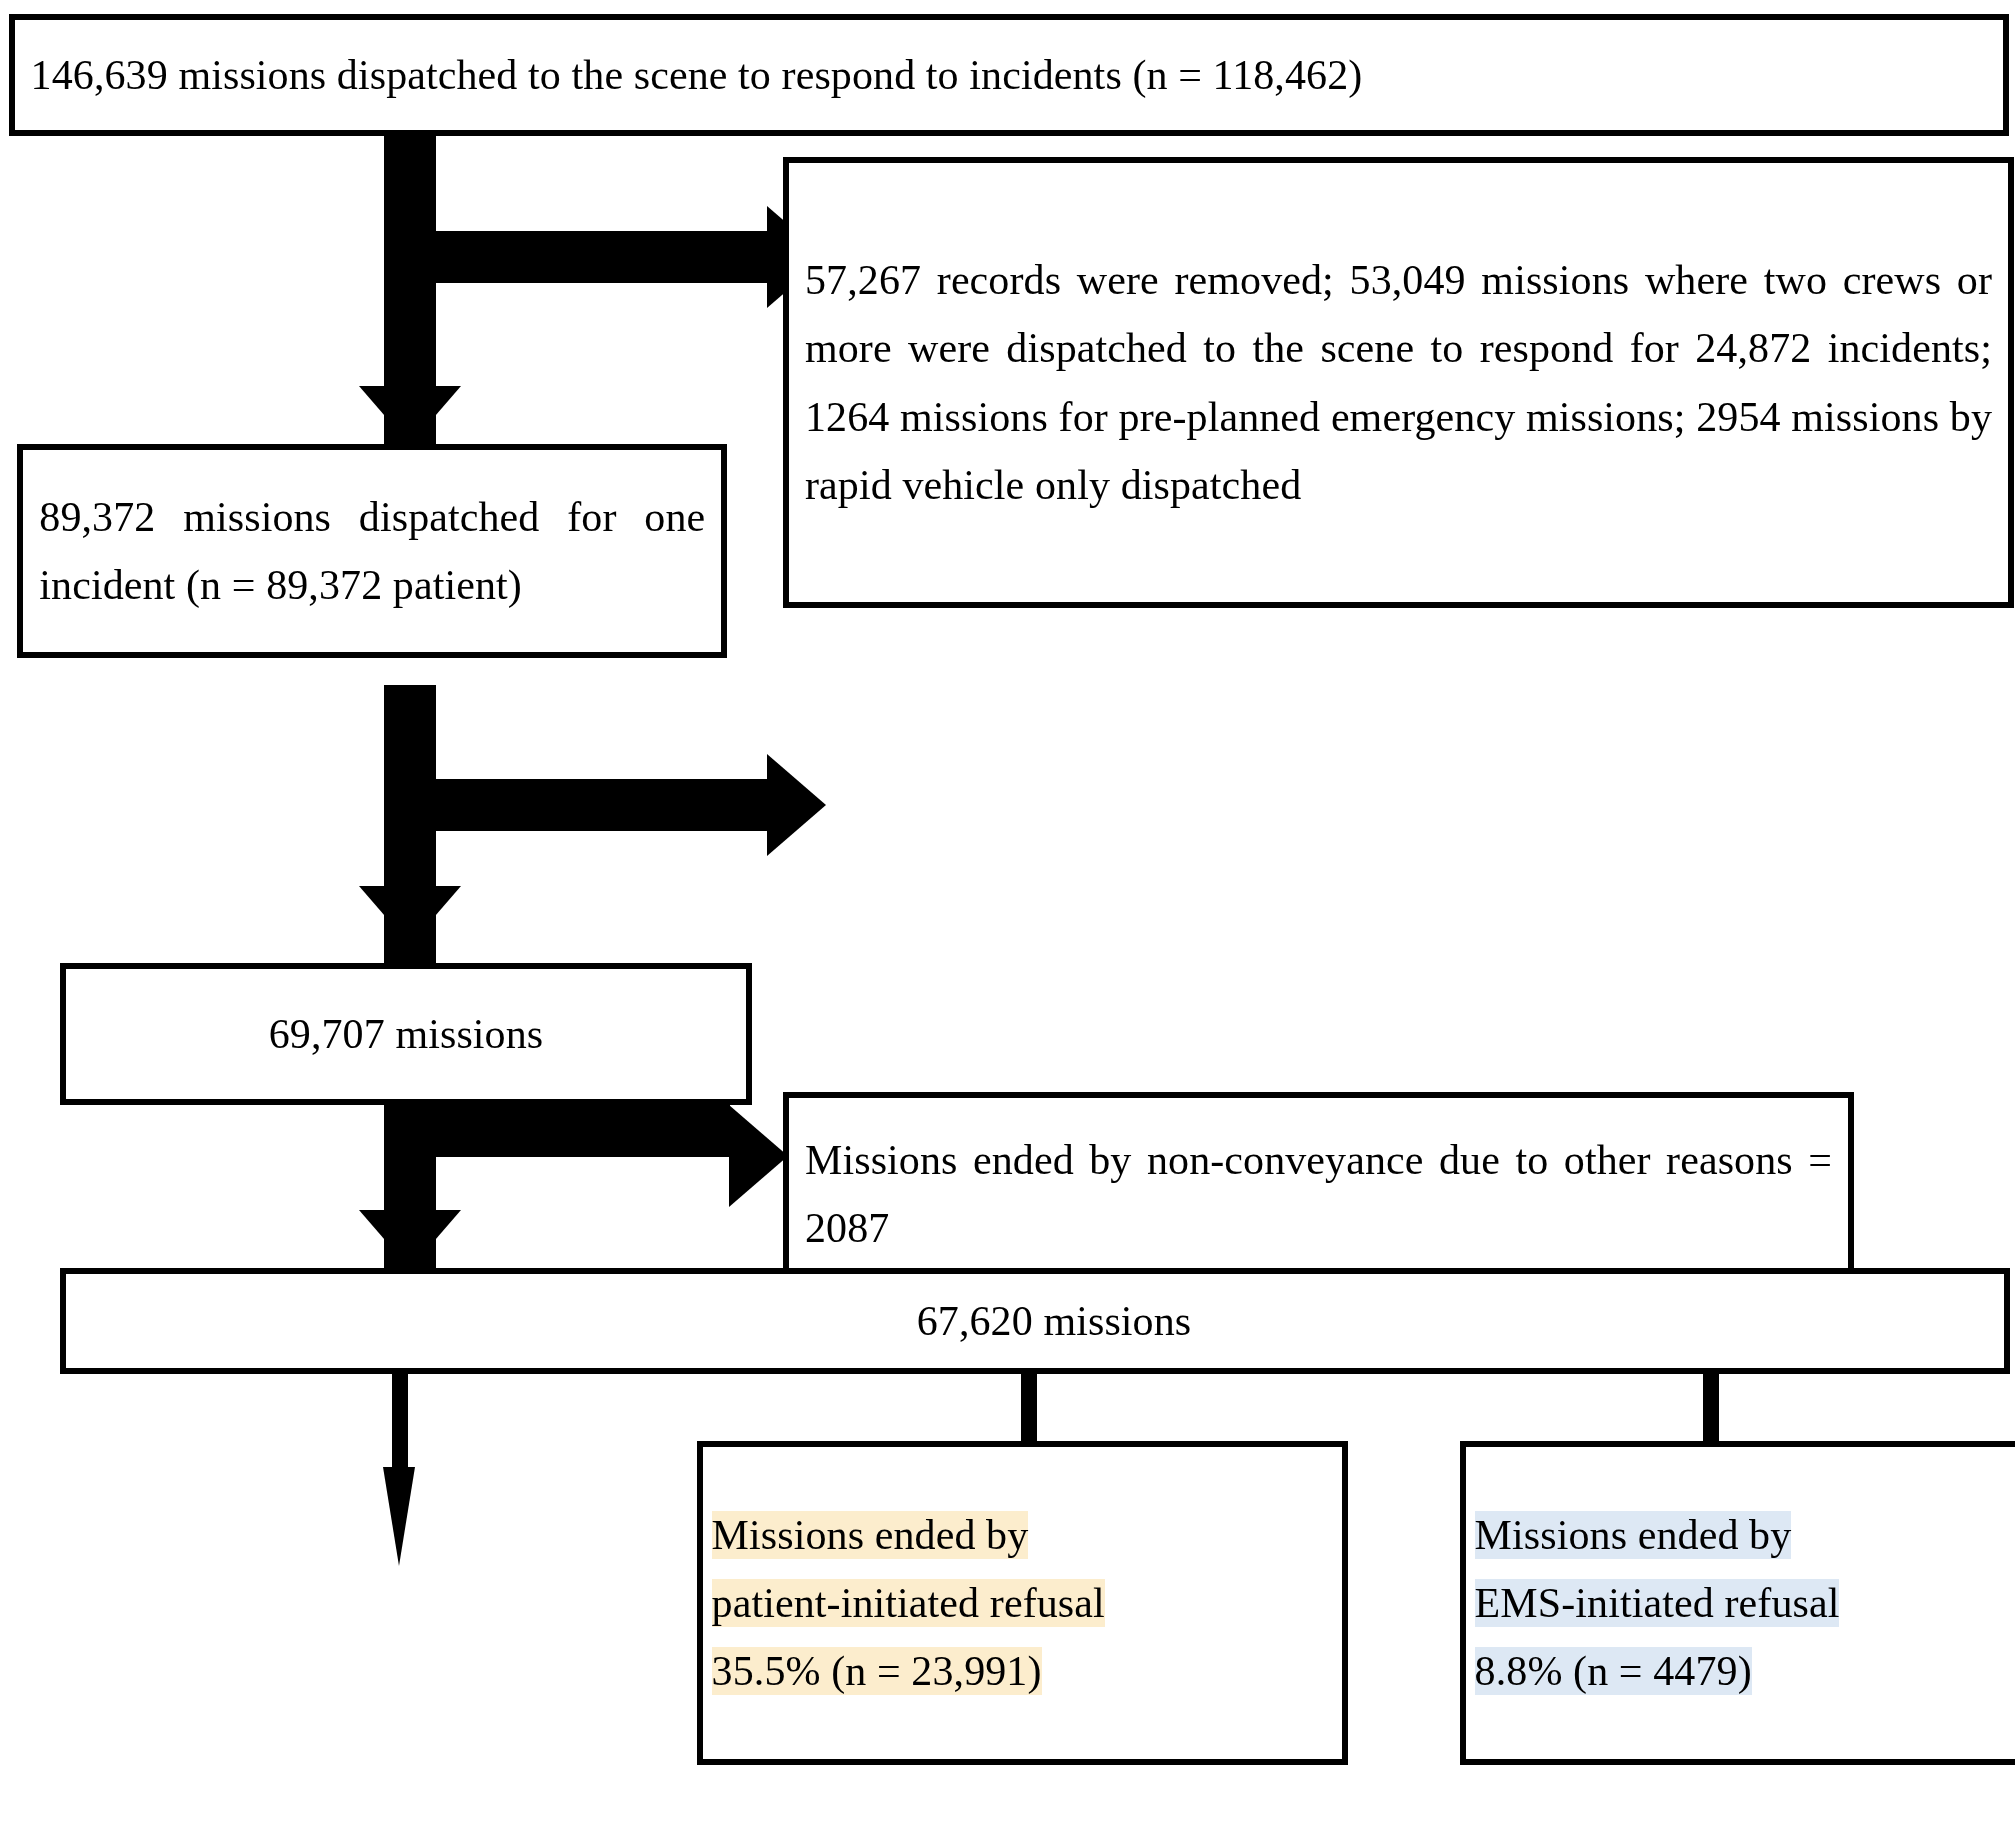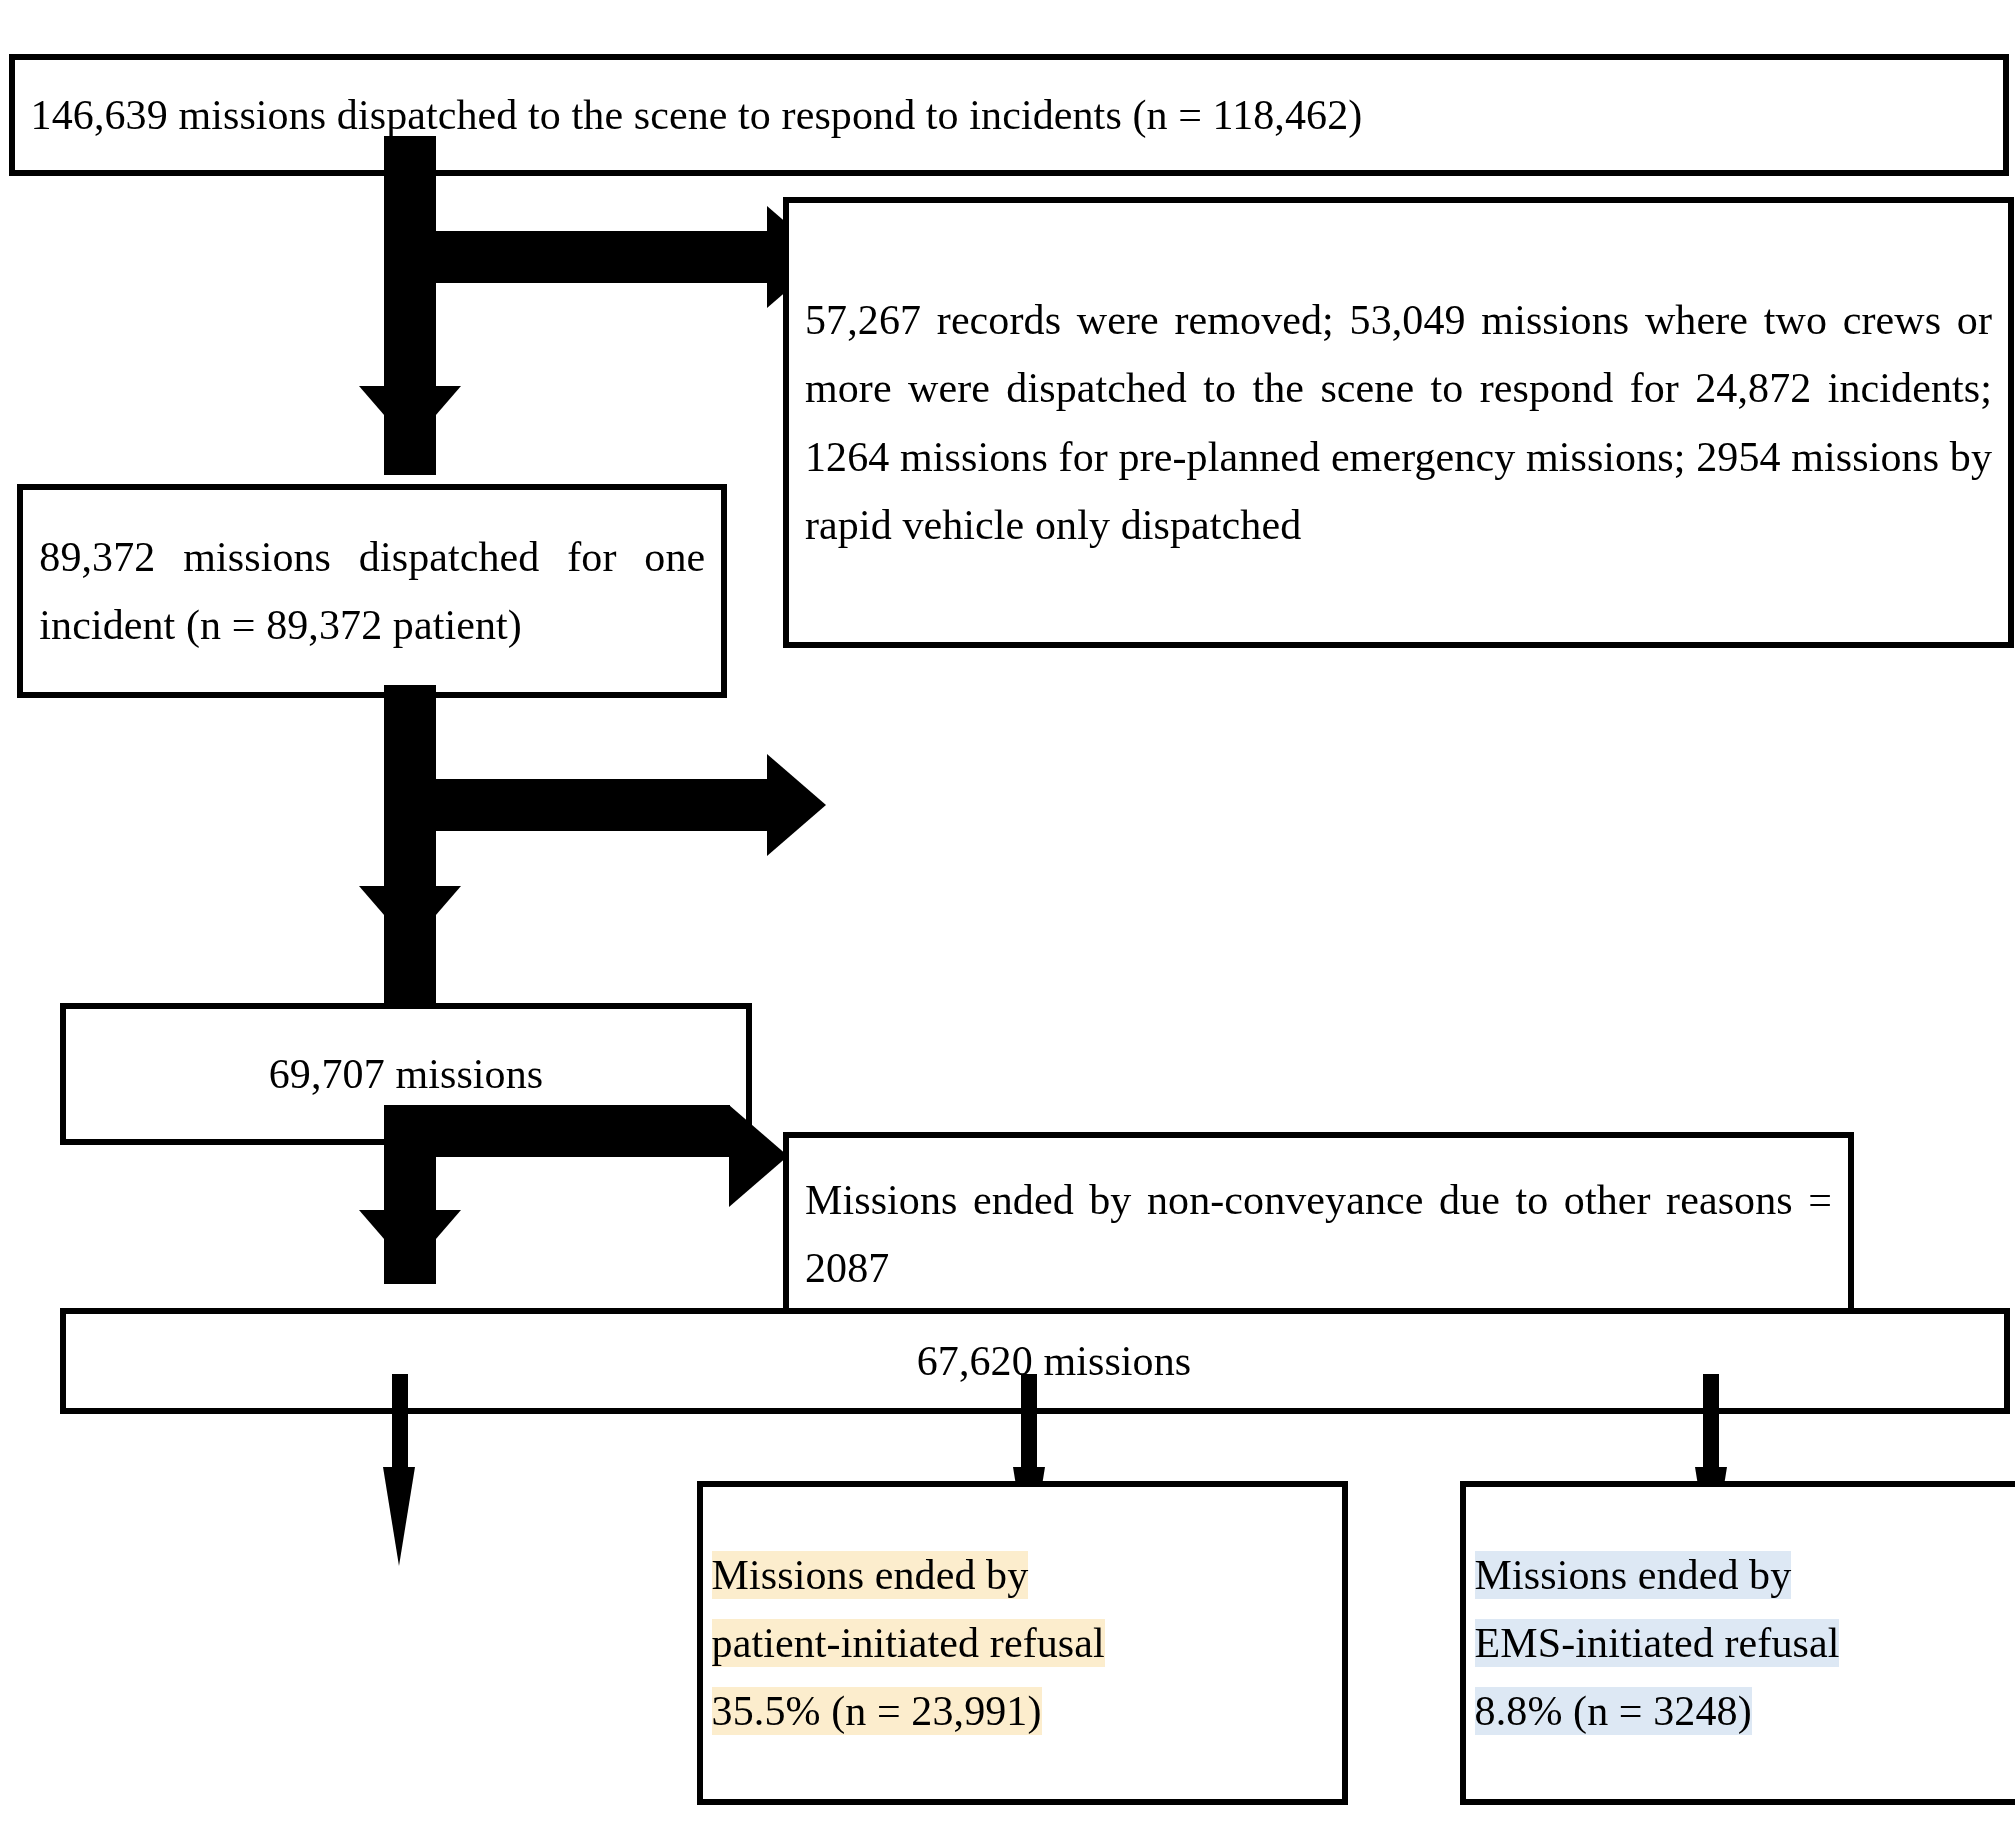--- a/index.html
+++ b/index.html
@@ -19,21 +19,20 @@
     overflow: hidden;
   }
   .box {
     position: absolute;
     box-sizing: border-box;
     border: 6.8px solid #000000;
     background: #ffffff;
     display: flex;
     flex-direction: column;
     justify-content: center;
-    margin-top: 40px;
   }
   .box .txt {
     display: block;
     padding: 0 16px;
     font-size: 42px;
     line-height: 1.62;
     letter-spacing: 0.1px;
   }
   .just .txt { text-align: justify; text-align-last: left; }
   .center .txt { text-align: center; }
@@ -146,18 +145,18 @@
       <span class="hl hl-yellow">Missions ended by</span><br>
       <span class="hl hl-yellow">patient-initiated refusal</span><br>
       <span class="hl hl-yellow">35.5% (n = 23,991)</span>
     </span>
   </div>
 
   <div class="box" style="left:1460px; top:1441px; width:574px; height:324px;">
     <span class="txt" style="padding:0 8.6px;">
       <span class="hl hl-blue">Missions ended by</span><br>
       <span class="hl hl-blue">EMS-initiated refusal</span><br>
-      <span class="hl hl-blue">8.8% (n = 3248)</span>
+      <span class="hl hl-blue">8.8% (n = 4479)</span>
     </span>
   </div>
 
 </div>
 
 
 </body></html>

